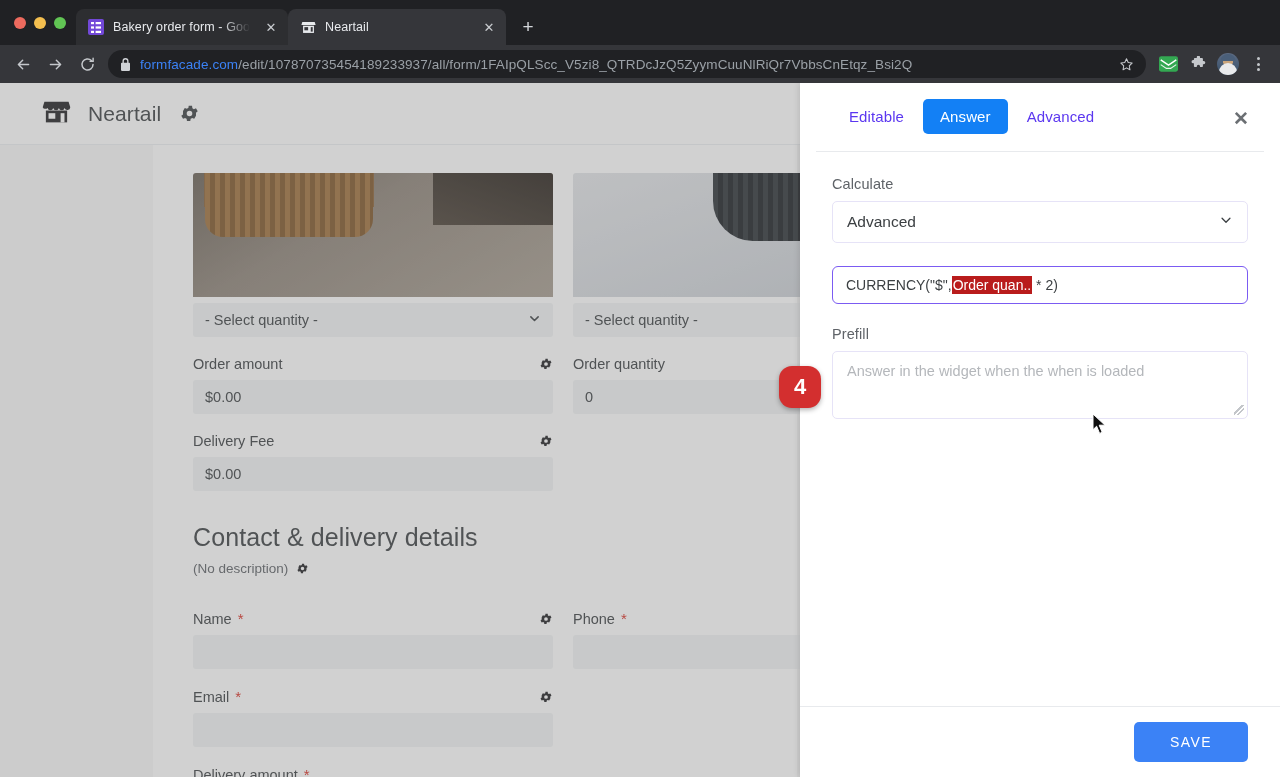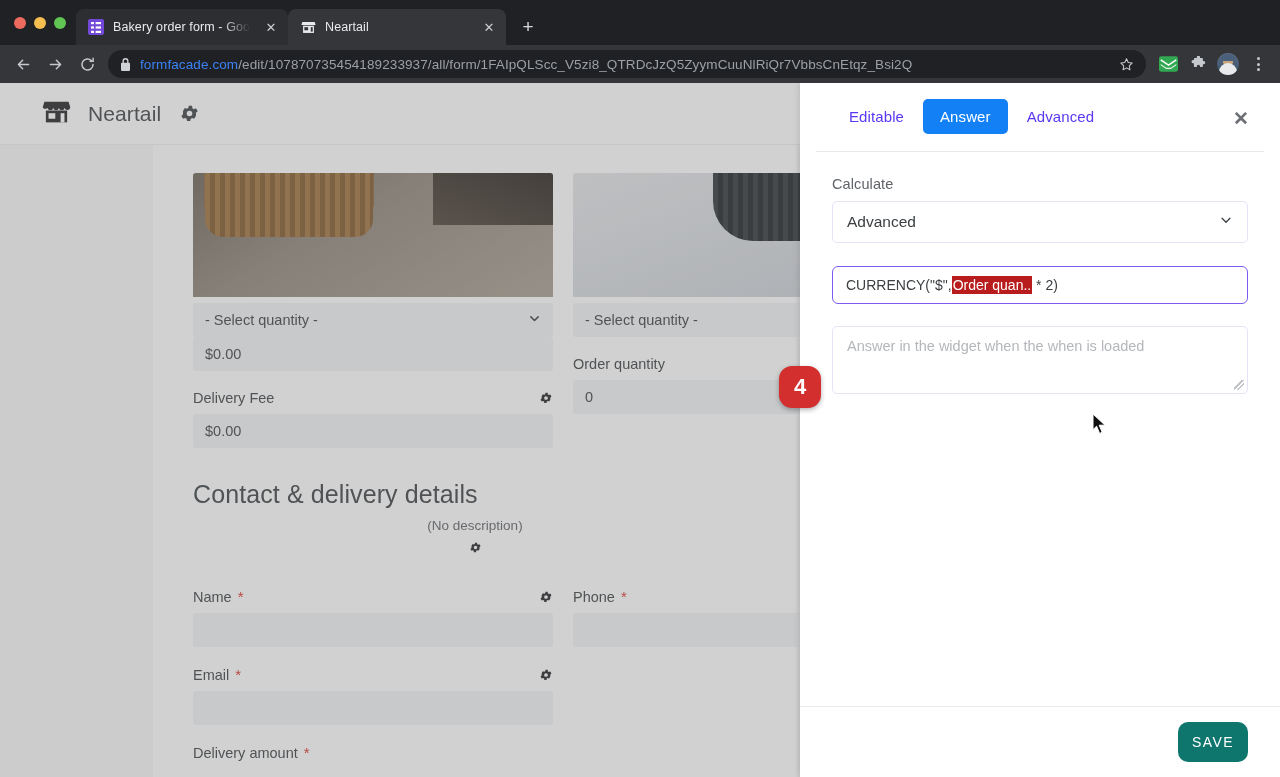--- a/index.html
+++ b/index.html
@@ -155,21 +155,21 @@
   }
   .fieldlabel .spacer { flex: 1 1 auto; }
   .req { color: #d93025; font-size: 15px; }
   .valuebox {
     height: 34px; background: #f1f3f4; border-radius: 3px;
     display: flex; align-items: center; padding: 0 12px;
     font-size: 14.5px; color: #3c4043;
   }
   .valuebox.empty { color: transparent; }
   .section-title { font-size: 25px; color: #3c4043; font-weight: 400; margin: 32px 0 0 0; letter-spacing: .1px; }
-  .section-desc { display: flex; align-items: center; gap: 8px; font-size: 13.5px; color: #5f6368; margin-top: 9px; flex-direction: column; }
+  .section-desc { display: flex; align-items: center; gap: 8px; font-size: 13.5px; color: #5f6368; margin-top: 9px; }
   .gear { display: inline-flex; align-items: center; justify-content: center; color: #202124; }
 
   
   .scrim { position: absolute; inset: 0; background: rgba(120,120,120,.34); }
 
   
   .panel {
     position: absolute; right: 0; top: 0; width: 480px; height: 694px;
     background: #fff; box-shadow: -1px 0 6px rgba(0,0,0,.12);
     display: flex; flex-direction: column;
@@ -210,22 +210,22 @@
     position: relative; background: #fff;
   }
   .prefill .grip {
     position: absolute; right: 3px; bottom: 3px; width: 10px; height: 10px;
     background:
       linear-gradient(135deg, transparent 40%, #c3c6ca 40%, #c3c6ca 52%, transparent 52%),
       linear-gradient(135deg, transparent 62%, #c3c6ca 62%, #c3c6ca 74%, transparent 74%);
   }
   .panel-foot { border-top: 1px solid #e8eaed; padding: 15px 32px; display: flex; justify-content: flex-end; }
   .save-btn {
-    background: #0f766e; color: #fff; border: none; border-radius: 10px;
-    font-size: 14px; letter-spacing: 1.4px; padding: 12px 14px;
+    background: #3b82f6; color: #fff; border: none; border-radius: 5px;
+    font-size: 14px; letter-spacing: 1.4px; padding: 12px 36px;
     font-family: "Liberation Sans", sans-serif; font-weight: 500;
   }
 
   
   .badge {
     position: absolute; left: 779px; top: 283px; width: 42px; height: 42px;
     background: #d32f2f; border-radius: 13px; color: #fff;
     display: flex; align-items: center; justify-content: center;
     font-size: 22px; font-weight: bold;
     box-shadow: 0 2px 5px rgba(0,0,0,.3); z-index: 40;
@@ -363,20 +363,29 @@
                 <div class="photo cup1"></div>
                 <div class="select-box">
                   <span>- Select quantity -</span>
                   <span>
                     <svg width="13" height="13" viewBox="0 0 16 16" fill="none" stroke="#3c4043" stroke-width="1.9" stroke-linecap="round" stroke-linejoin="round">
                         <path d="M3.5 6l4.5 4.5L12.5 6"></path>
                       </svg>
                   </span>
                 </div>
 
+                <div class="fieldlabel">
+                  <span>Order amount</span>
+                  <span class="spacer"></span>
+                  <span class="gear">
+                    <svg width="14" height="14" viewBox="0 0 24 24" fill="#202124">
+                        <path d="M19.4 13a7.6 7.6 0 0 0 0-2l2-1.6-2-3.4-2.4 1a7.6 7.6 0 0 0-1.7-1L14.9 3h-3.8l-.4 2.6c-.6.2-1.2.6-1.7 1l-2.4-1-2 3.4L4.6 11a7.6 7.6 0 0 0 0 2l-2 1.6 2 3.4 2.4-1c.5.4 1.1.8 1.7 1l.4 2.6h3.8l.4-2.6c.6-.2 1.2-.6 1.7-1l2.4 1 2-3.4zM12 15.2A3.2 3.2 0 1 1 12 8.8a3.2 3.2 0 0 1 0 6.4z"></path>
+                      </svg>
+                  </span>
+                </div>
                 <div class="valuebox">$0.00</div>
 
                 <div class="fieldlabel">
                   <span>Delivery Fee</span>
                   <span class="spacer"></span>
                   <span class="gear">
                     <svg width="14" height="14" viewBox="0 0 24 24" fill="#202124">
                         <path d="M19.4 13a7.6 7.6 0 0 0 0-2l2-1.6-2-3.4-2.4 1a7.6 7.6 0 0 0-1.7-1L14.9 3h-3.8l-.4 2.6c-.6.2-1.2.6-1.7 1l-2.4-1-2 3.4L4.6 11a7.6 7.6 0 0 0 0 2l-2 1.6 2 3.4 2.4-1c.5.4 1.1.8 1.7 1l.4 2.6h3.8l.4-2.6c.6-.2 1.2-.6 1.7-1l2.4 1 2-3.4zM12 15.2A3.2 3.2 0 1 1 12 8.8a3.2 3.2 0 0 1 0 6.4z"></path>
                       </svg>
                   </span>
@@ -488,20 +497,21 @@
           <span>Advanced</span>
           <span>
             <svg width="14" height="14" viewBox="0 0 16 16" fill="none" stroke="#3c4043" stroke-width="1.5" stroke-linecap="round" stroke-linejoin="round">
                 <path d="M3.5 6l4.5 4.5L12.5 6"></path>
               </svg>
           </span>
         </div>
 
         <div class="calc-input"><span>CURRENCY("$",</span><span class="chip">Order quan..</span><span> * 2)</span></div>
 
+        <div class="plabel">Prefill</div>
         <div class="prefill">
           <span>Answer in the widget when the when is loaded</span>
           <span class="grip"></span>
         </div>
 
       </div>
 
       <div class="panel-foot">
         <button class="save-btn">SAVE</button>
       </div>

